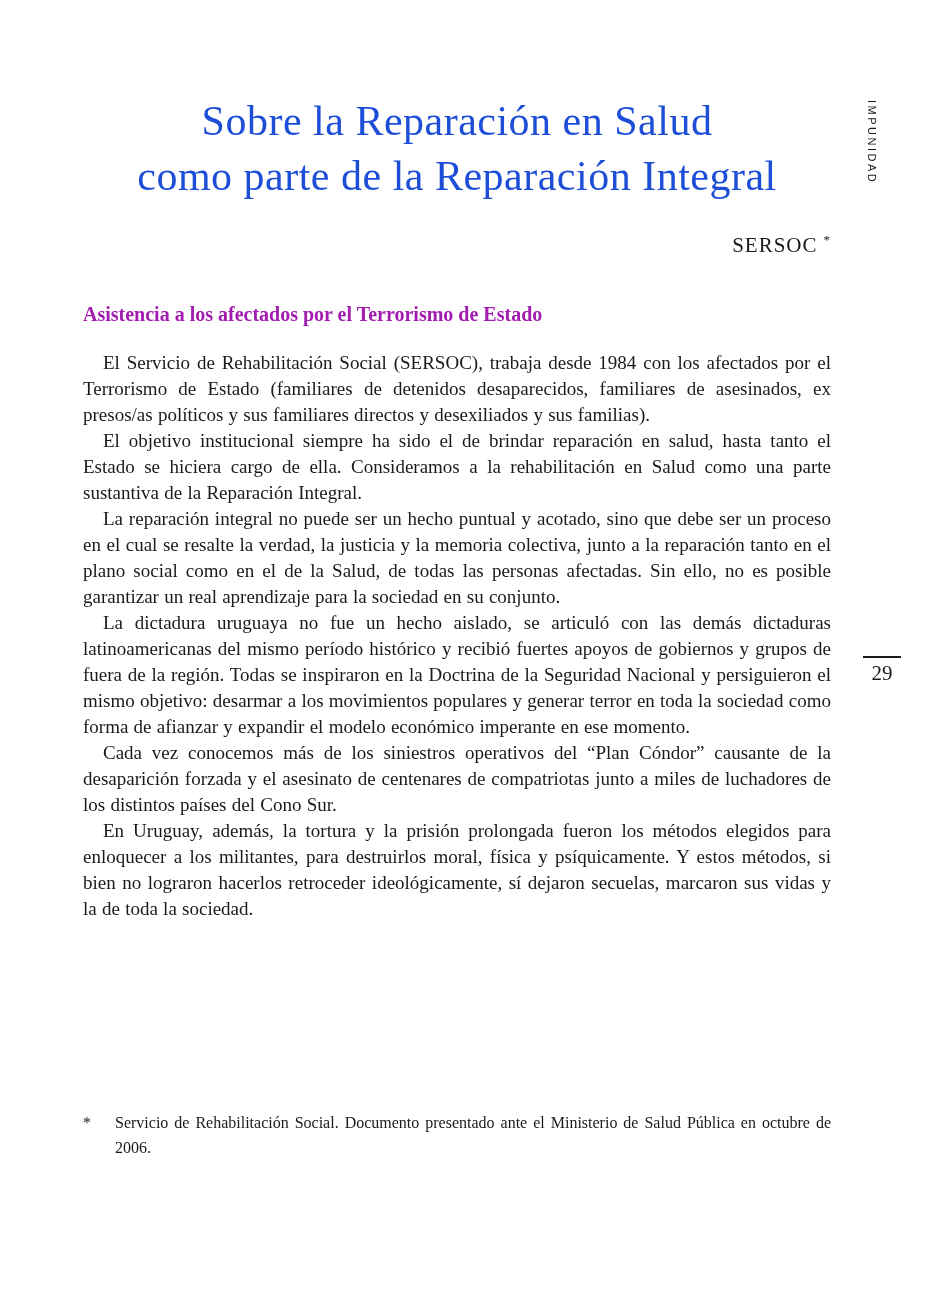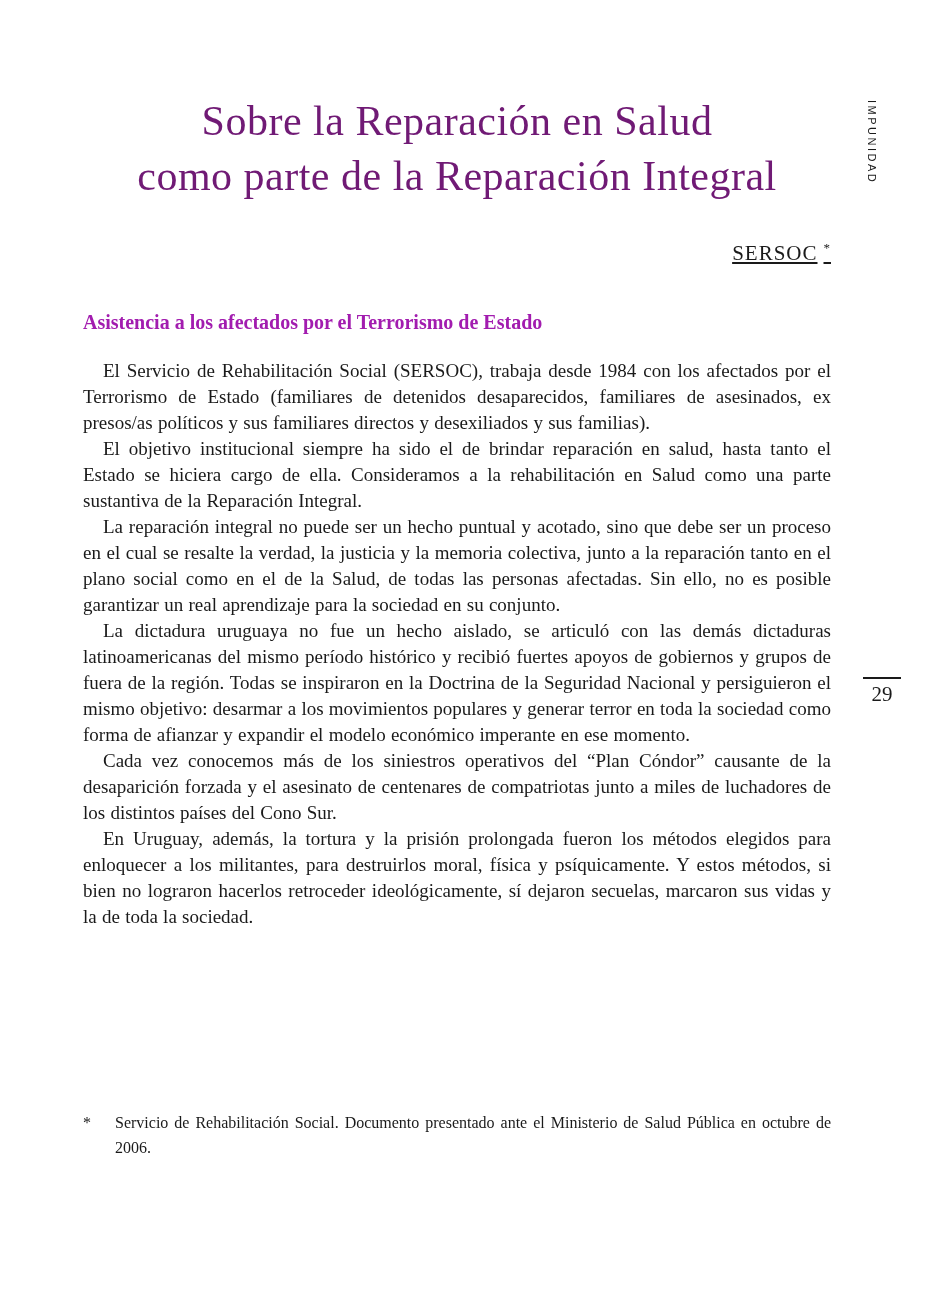--- a/index.html
+++ b/index.html
@@ -21,30 +21,29 @@
     left: 83px;
     top: 0;
     width: 748px;
   }
   .title {
     margin: 94px 0 0 0;
     text-align: center;
     font-weight: normal;
     font-size: 42px;
     line-height: 55px;
-    color: #701a75;
+    color: #1d4ed8;
     letter-spacing: 0.5px;
   }
   .title .title-line { display: block; }
   .byline {
-    margin-top: 36px;
+    margin-top: 28px;
     text-align: right;
     font-size: 21px;
     letter-spacing: 1px;
-    text-decoration: underline;
   }
   .byline sup {
     font-size: 13px;
     margin-left: 6px;
     vertical-align: super;
   }
   .section-heading {
     margin: 44px 0 0 0;
     font-size: 20px;
     font-weight: bold;
@@ -87,21 +86,21 @@
     top: 100px;
     writing-mode: vertical-rl;
     font-family: "Liberation Sans", "DejaVu Sans", sans-serif;
     font-size: 11px;
     letter-spacing: 2.5px;
     color: #1b1b1b;
   }
   .pagenum-block {
     position: absolute;
     left: 863px;
-    top: 677px;
+    top: 656px;
     width: 38px;
     border-top: 2px solid #1a1a1a;
     text-align: center;
     padding-top: 3px;
   }
   .pagenum-block .pagenum {
     font-size: 21px;
     line-height: 24px;
   }
 </style>

